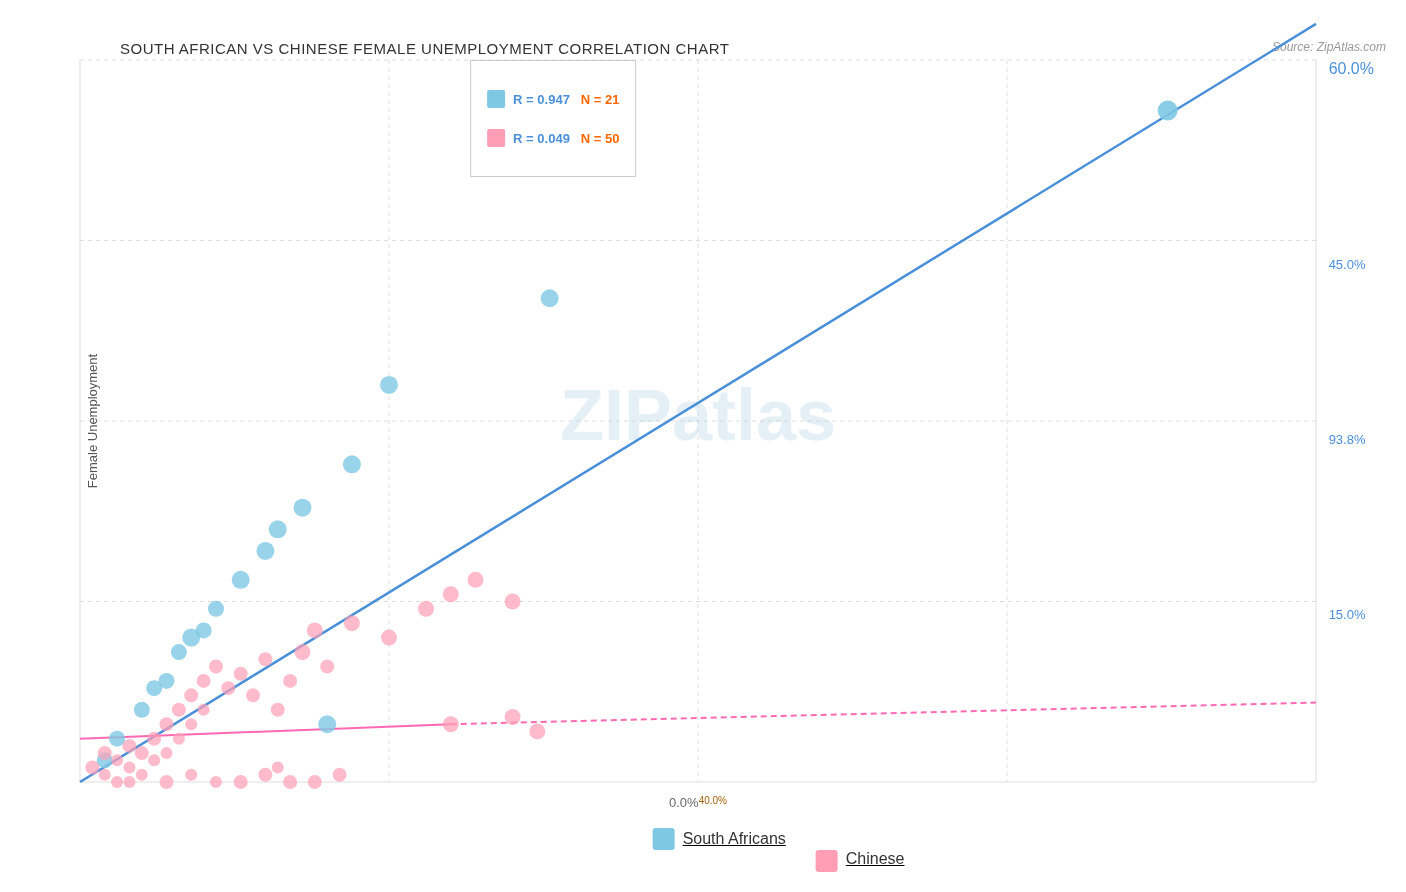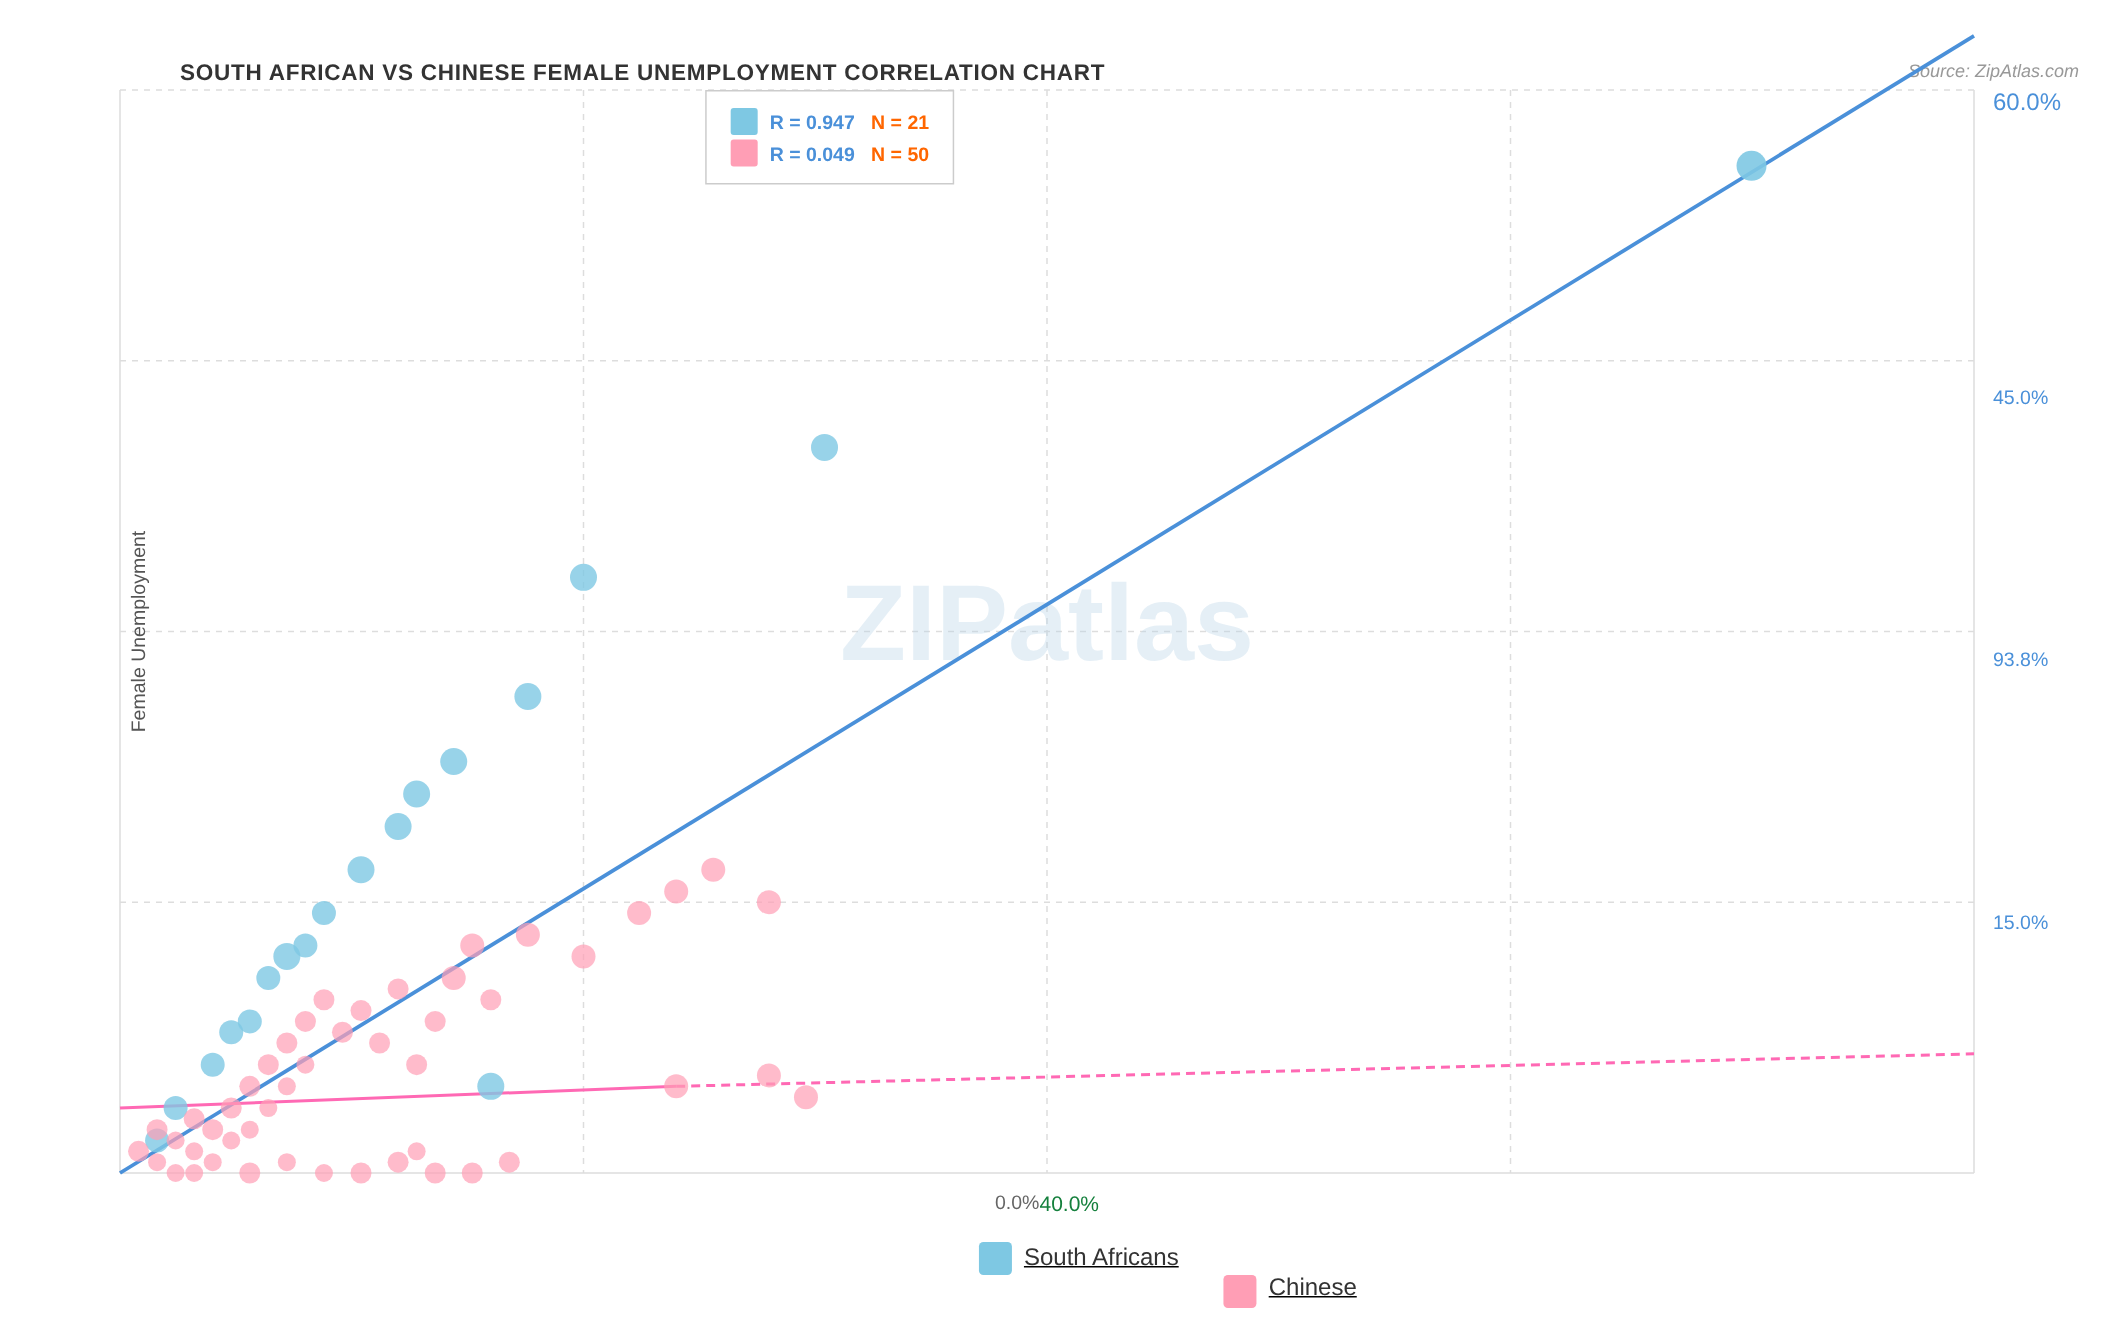--- a/index.html
+++ b/index.html
@@ -12,21 +12,21 @@
       position: relative;
     }
     .chart-container {
       position: relative;
       width: 1406px;
       height: 892px;
       padding: 40px 80px 100px 80px;
     }
     .chart-title {
       font-size: 15px;
-      font-weight: bold;
+      font-weight: normal;
       color: #333;
       letter-spacing: 0.5px;
       text-transform: uppercase;
       margin-bottom: 10px;
       margin-left: 40px;
     }
     .source-text {
       position: absolute;
       top: 40px;
       right: 20px;
@@ -41,21 +41,21 @@
       transform: translateX(-30%);
       border: 1px solid #ccc;
       background: white;
       padding: 8px 16px;
       font-size: 13px;
       z-index: 5;
     }
     .legend-row {
       display: flex;
       align-items: center;
-      margin: 3px 0;
+      margin: 21px 0;
     }
     .legend-swatch {
       width: 18px;
       height: 18px;
       border-radius: 2px;
       margin-right: 8px;
       flex-shrink: 0;
     }
     .legend-text {
       color: #333;
@@ -192,21 +192,21 @@
       <circle cx="35%" cy="91%" r="8" fill="#FF9EB5" fill-opacity="0.7"></circle>
       <circle cx="37%" cy="93%" r="8" fill="#FF9EB5" fill-opacity="0.7"></circle>
     </svg>
 
     
     <div style="position:absolute;bottom:-28px;left:0;right:0;display:flex;justify-content:center;">
       <span style="font-size:13px;color:#666;">0.0%</span>
       <span style="font-size:13px;color:#666;"></span>
       <span style="font-size:13px;color:#666;"></span>
       <span style="font-size:13px;color:#666;"></span>
-      <span style="font-size:14px;color:#15803d;">40.0%</span>
+      <span style="font-size:10px;color:#a16207;">40.0%</span>
     </div>
   </div>
 
   <div style="position:absolute;bottom:20px;left:50%;transform:translateX(-20%);display:flex;align-items:center;gap:30px;text-decoration:underline;">
     <div style="display:flex;align-items:center;gap:8px;">
       <div style="width:22px;height:22px;background:#7EC8E3;border-radius:3px;"></div>
       <span style="font-size:16px;color:#333;">South Africans</span>
     </div>
     <div style="display:flex;align-items:flex-start;gap:8px;margin-top:44px;">
       <div style="width:22px;height:22px;background:#FF9EB5;border-radius:3px;"></div>

